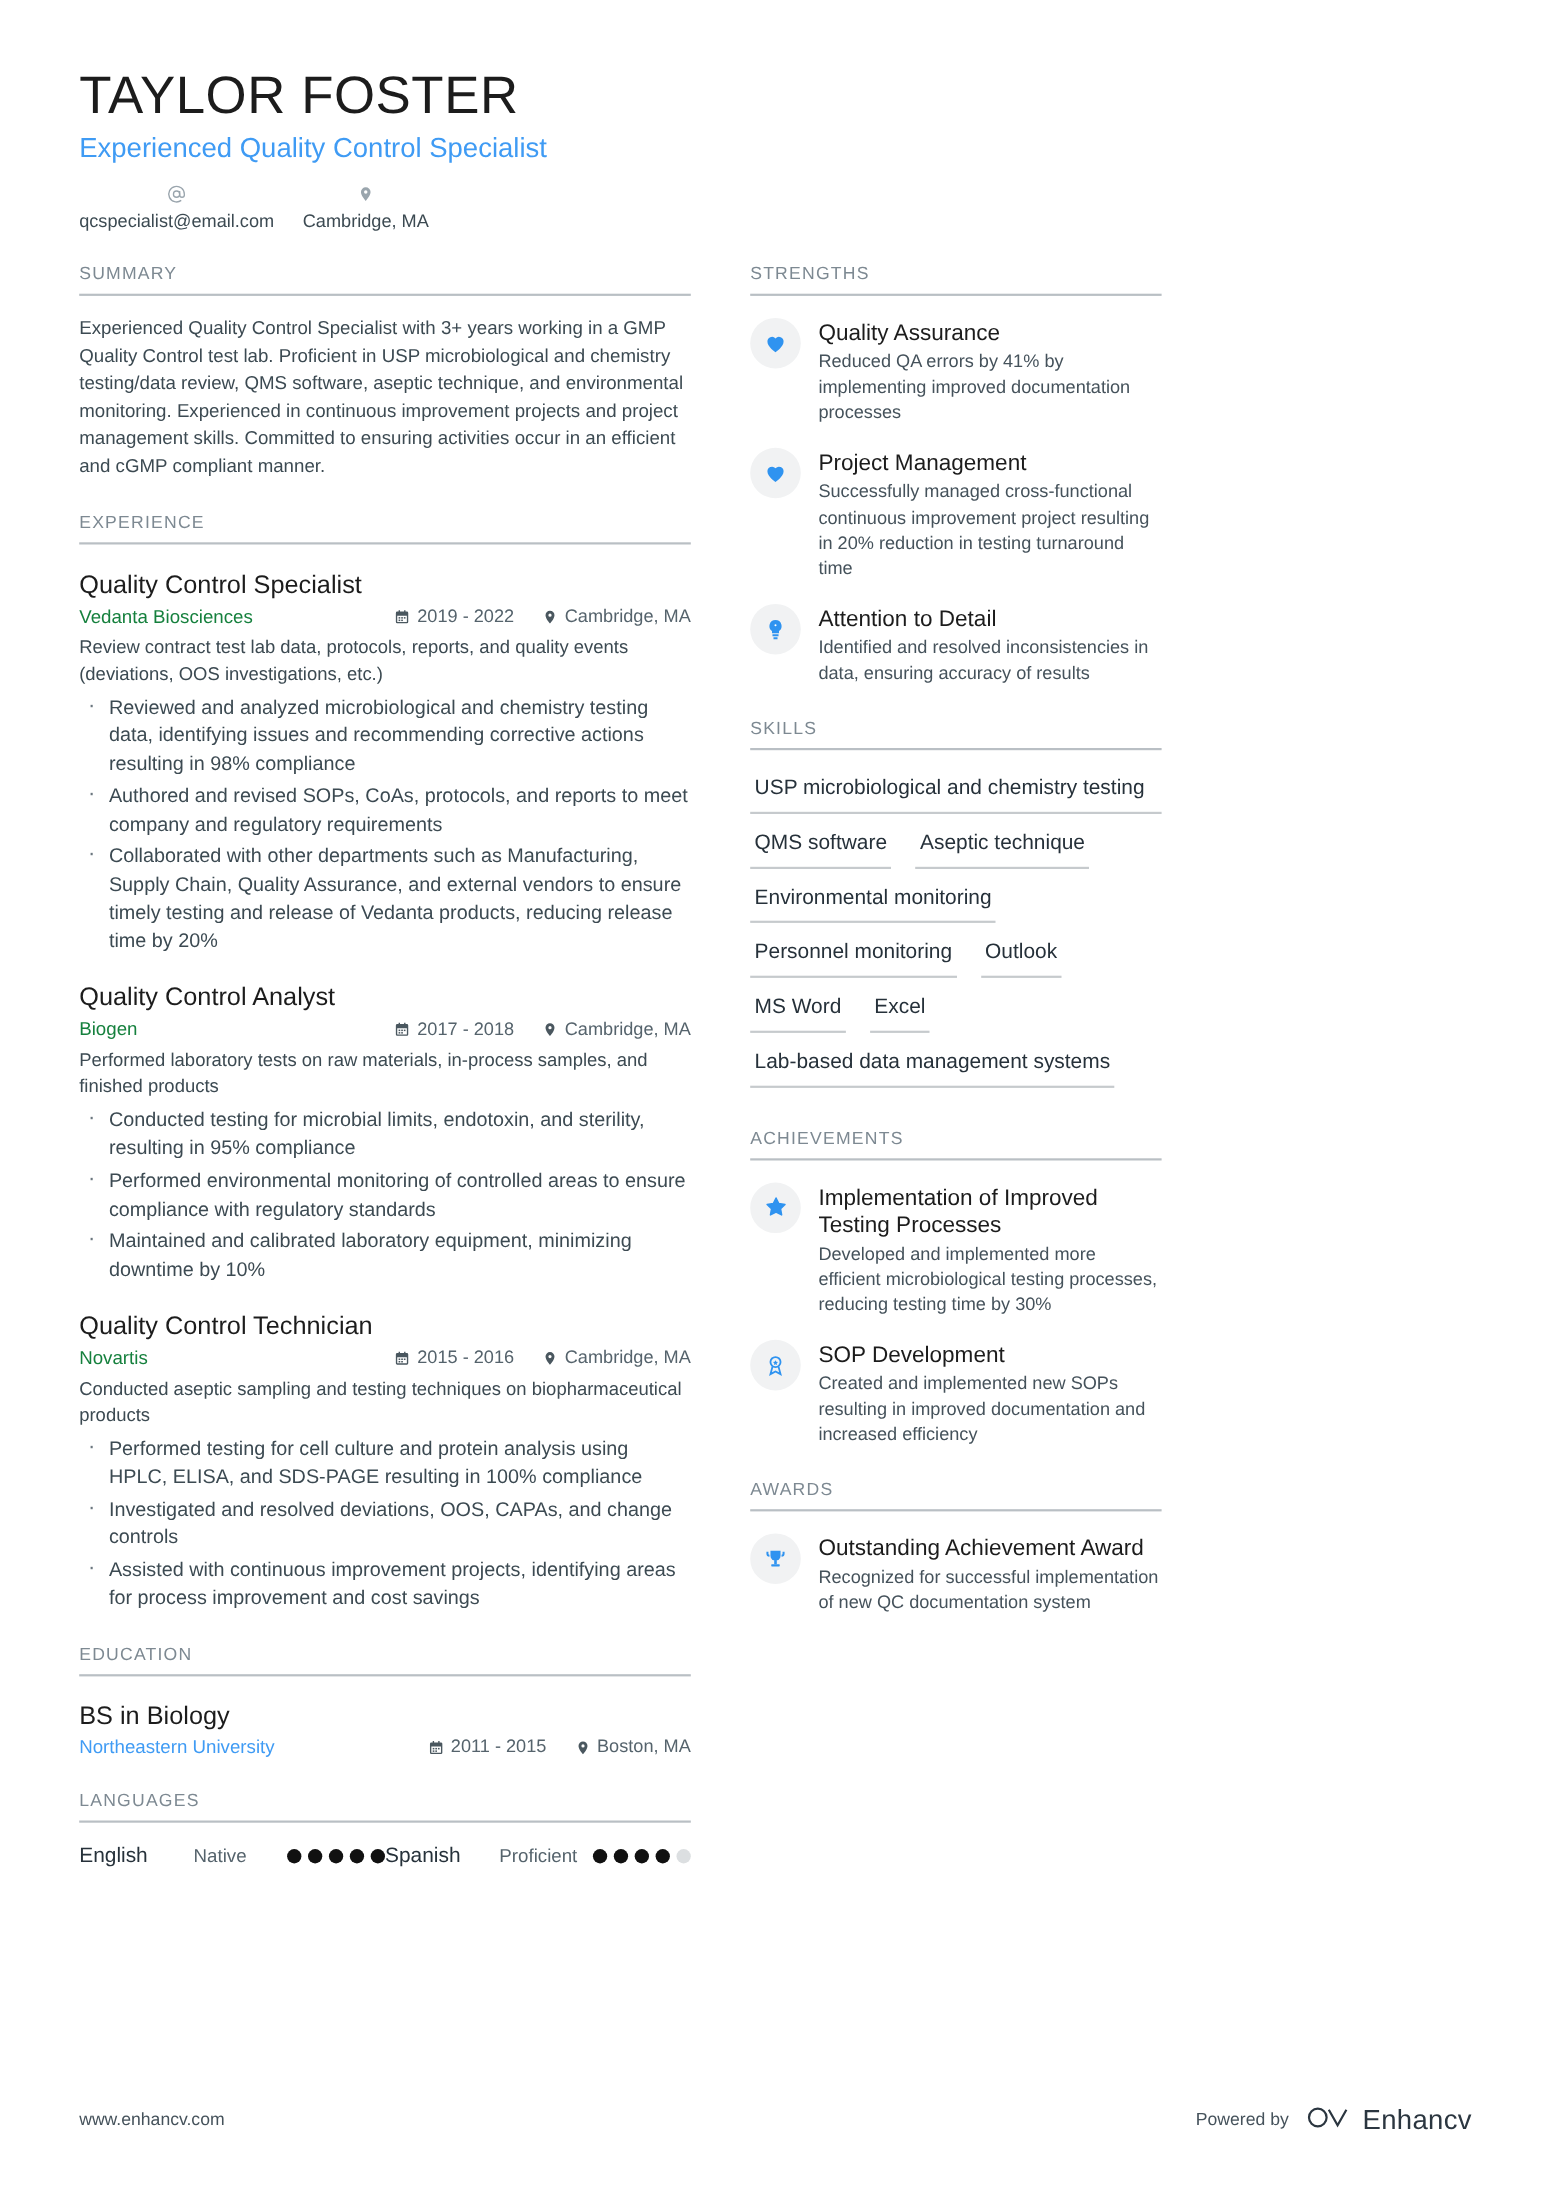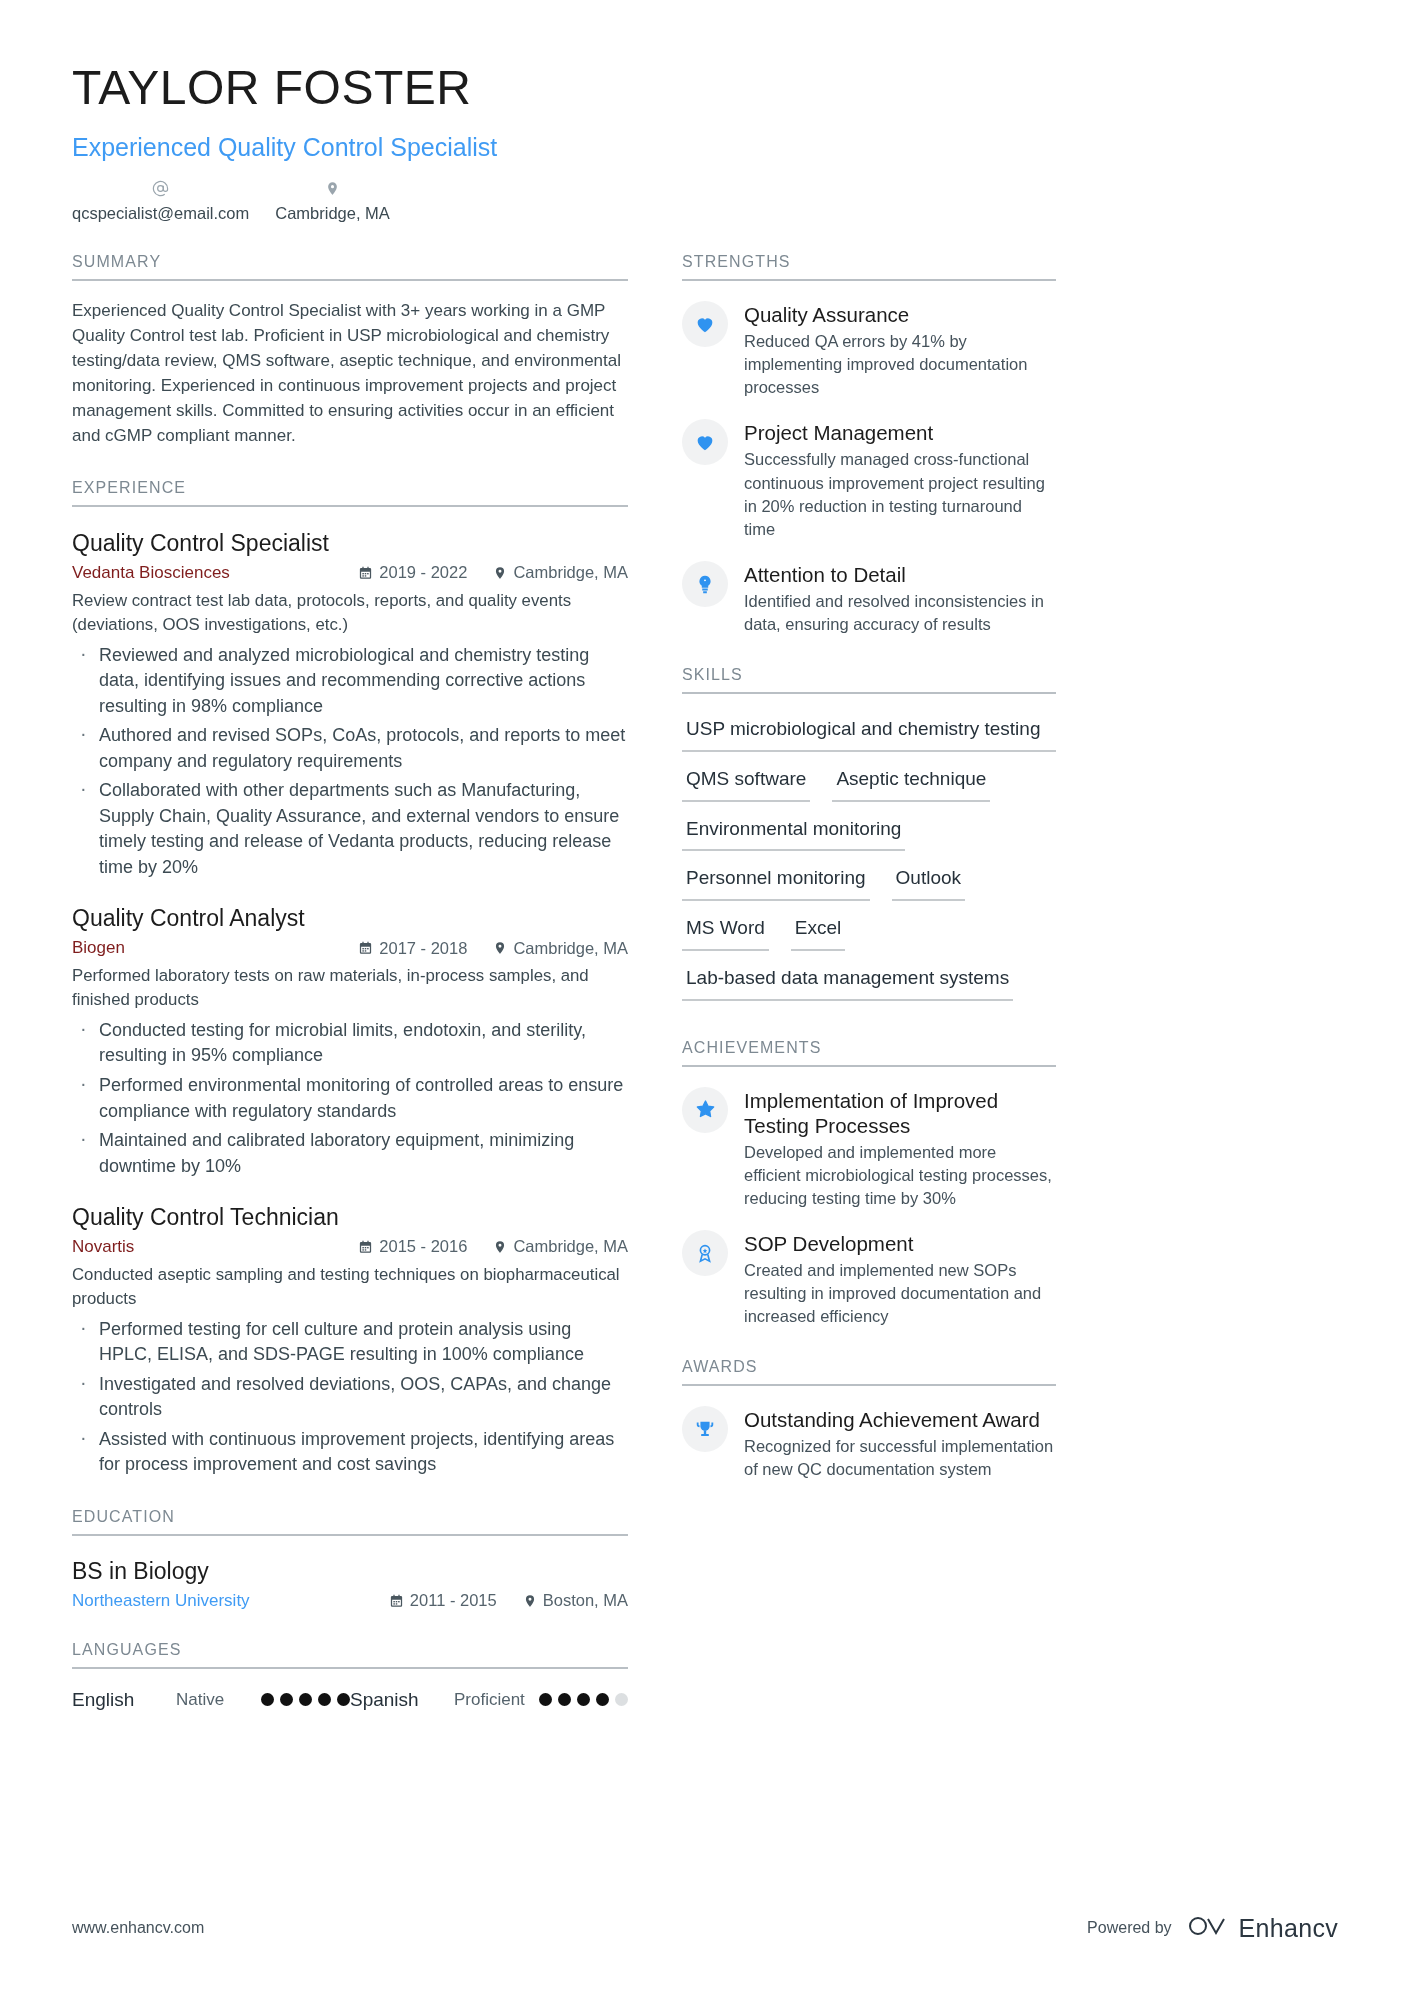--- a/index.html
+++ b/index.html
@@ -20,21 +20,21 @@
   .name {
     font-size: 48px;
     font-weight: 400;
     letter-spacing: 0.5px;
     color: #1c1c1c;
     line-height: 1.15;
   }
   .headline {
     font-size: 25px;
     color: #3f9bf4;
-    margin-top: 18px;
+    margin-top: 6px;
     font-weight: 400;
   }
   .contact-row {
     display: flex;
     align-items: center;
     gap: 26px;
     margin-top: 18px;
     font-size: 16.5px;
     color: #3c4a52;
   }
@@ -75,21 +75,21 @@
     font-weight: 400;
     color: #1c1c1c;
     line-height: 1.25;
   }
   .job-meta {
     display: flex;
     align-items: center;
     margin-top: 5px;
     font-size: 17px;
   }
-  .job-company { color: #7f1d1d; flex: 1 1 auto; }
+  .job-company { color: #15803d; flex: 1 1 auto; }
   .job-date, .job-loc {
     display: flex; align-items: center; gap: 6px;
     color: #55636c; font-size: 16.5px;
     white-space: nowrap;
   }
   .job-date { margin-right: 26px; }
   .job-date .ico, .job-loc .ico { color: #4a575f; display: inline-flex; }
   .job-desc {
     margin-top: 6px;
     font-size: 16.8px;

